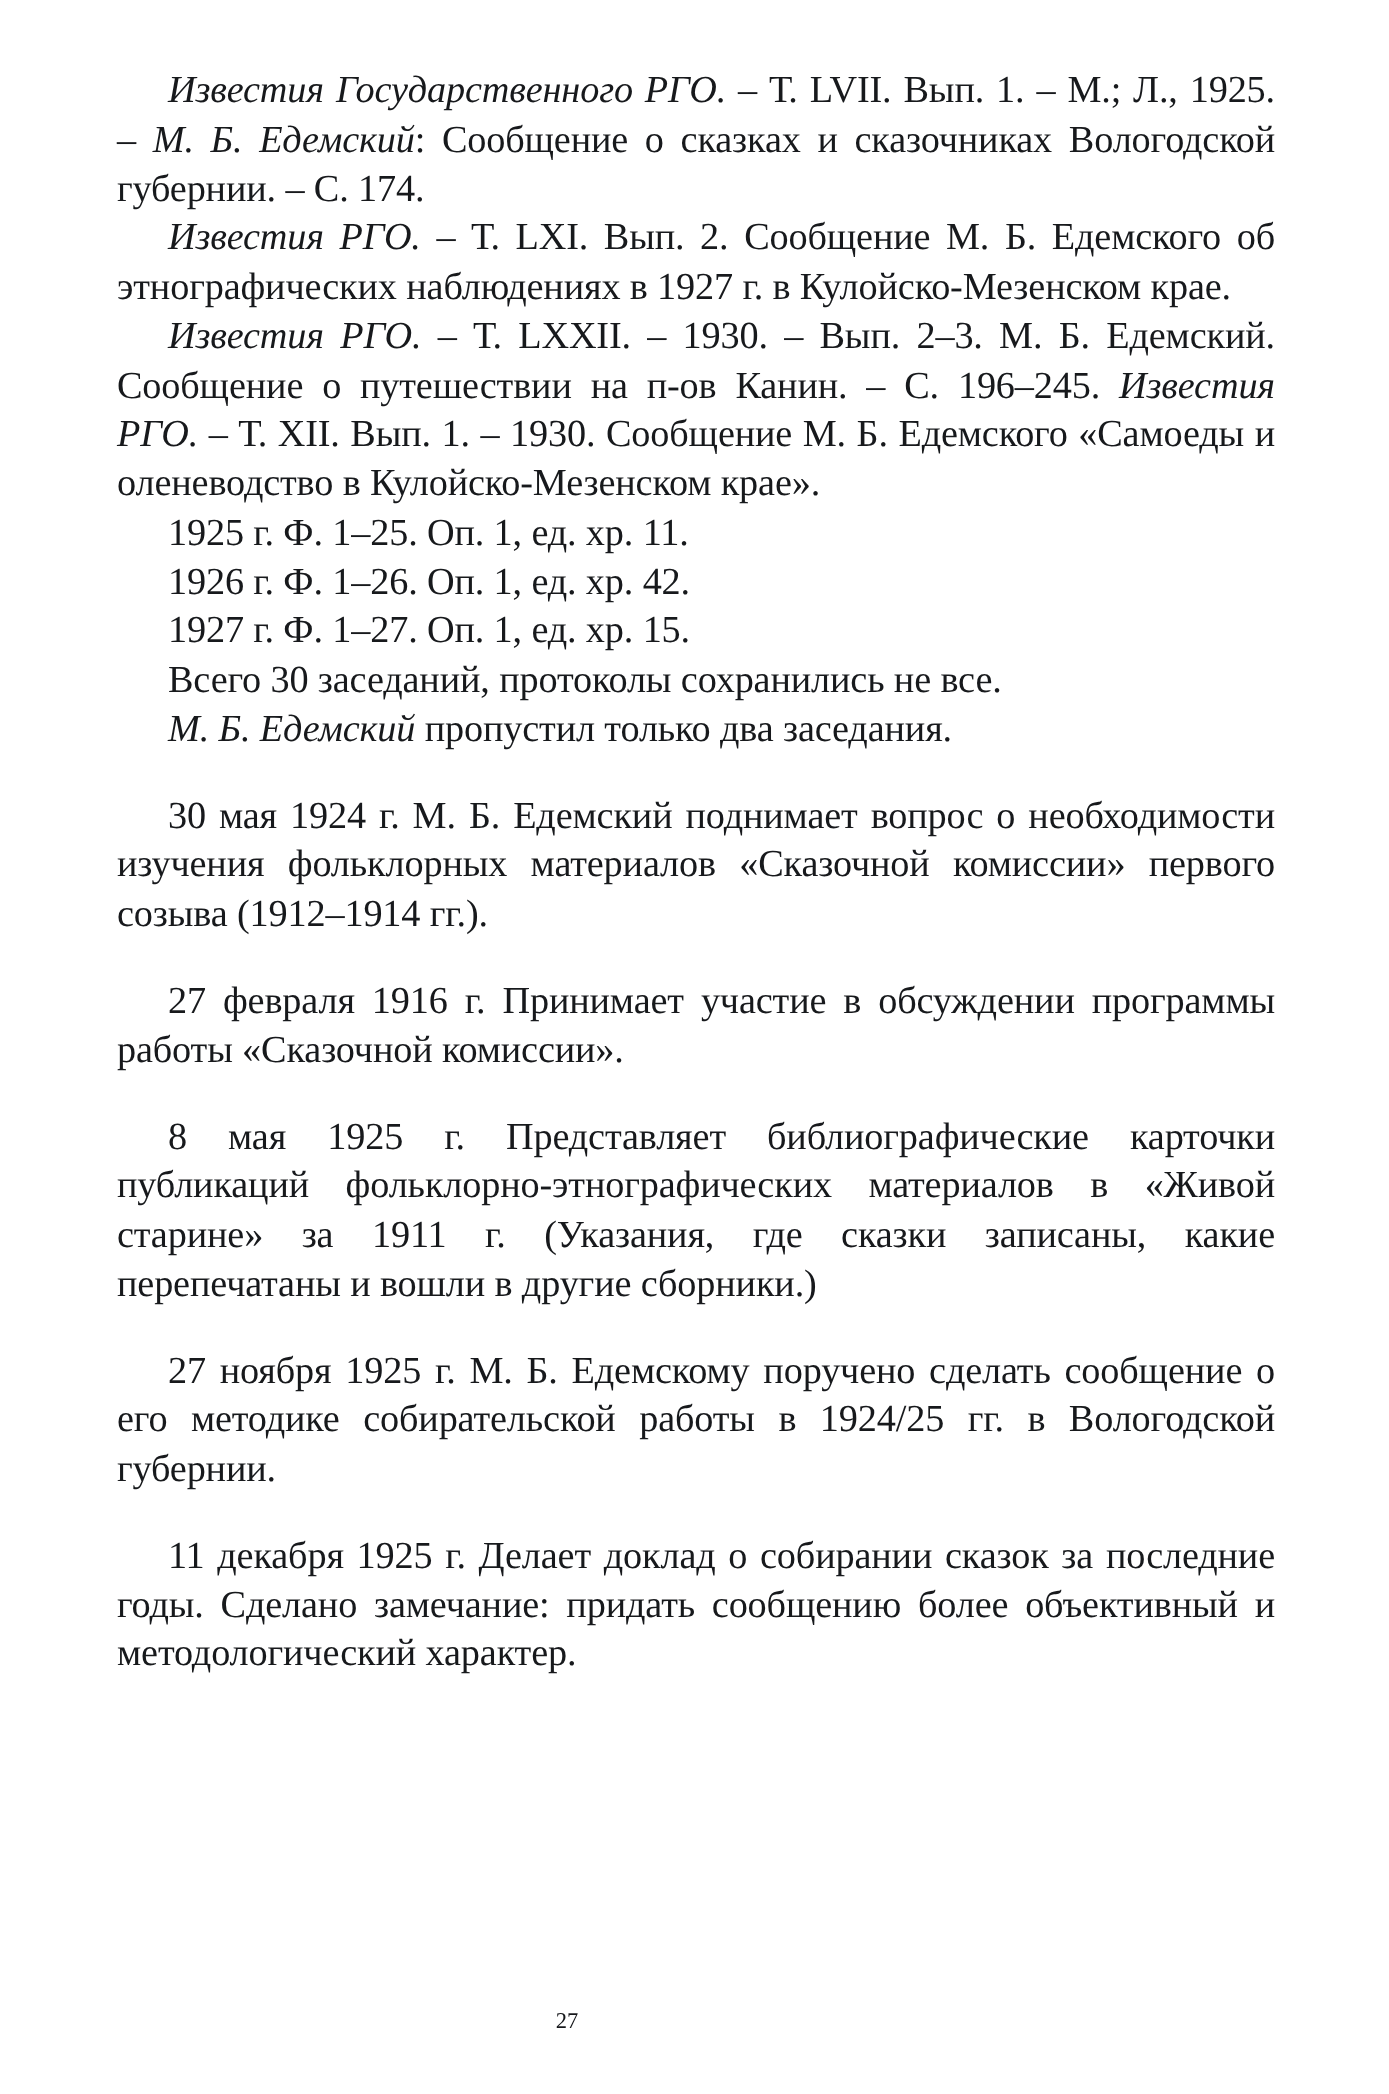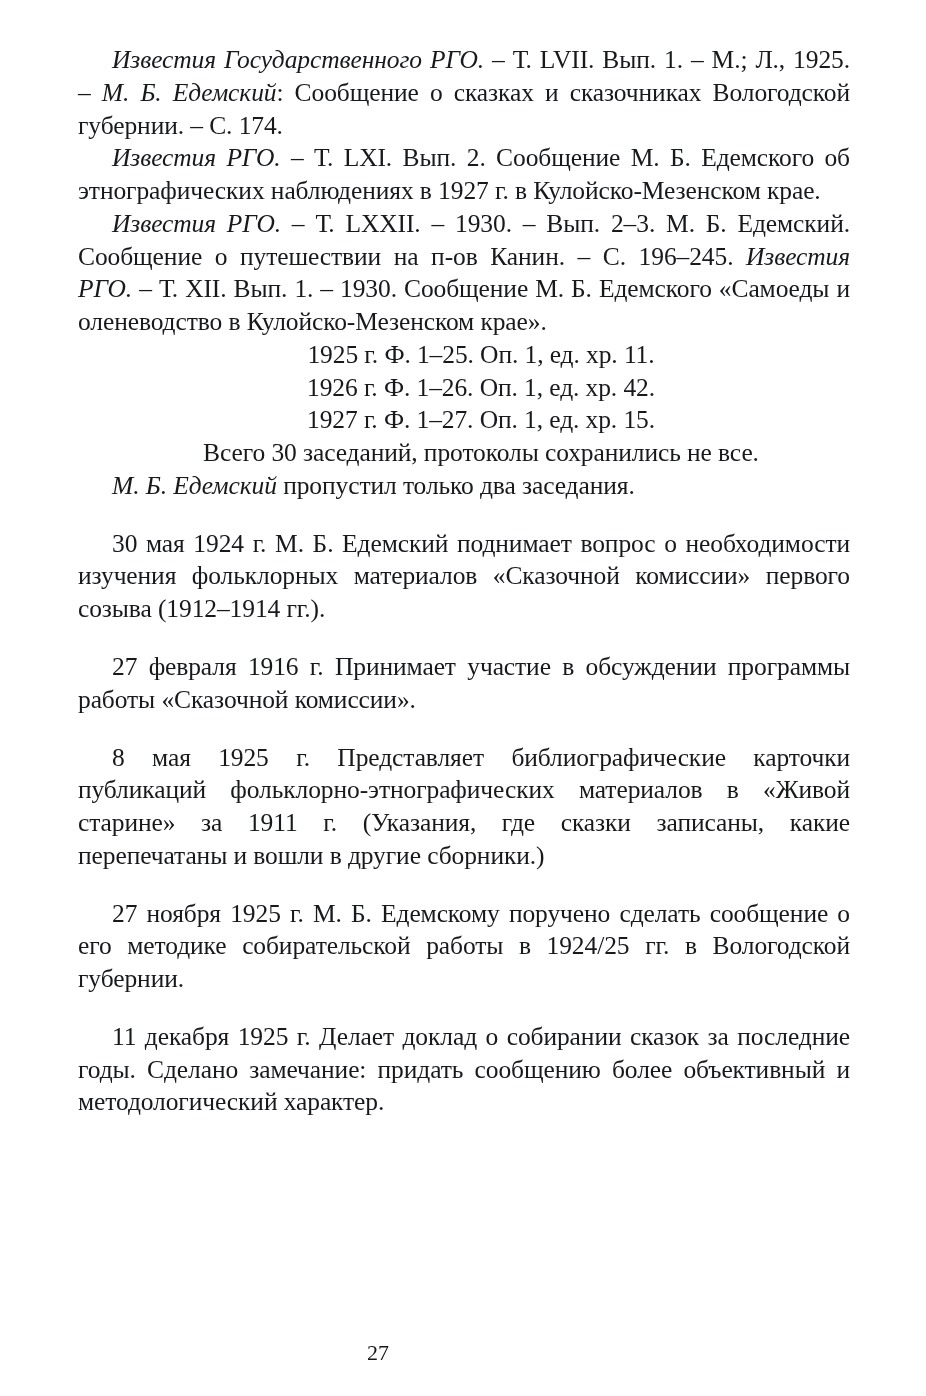--- a/index.html
+++ b/index.html
@@ -59,32 +59,32 @@
     text-indent: 0;
   }
   .heading .line2 {
     display: block;
   }
   .section-intro {
     margin-top: 48px;
   }
   .list-line {
     text-indent: 34px;
-    text-align: center;
+    text-align: left;
   }
   .para {
     margin-top: 25px;
   }
   .page-number {
     position: absolute;
     left: 0;
     right: 0;
     top: 1340px;
     text-align: center;
-    font-size: 22px;
+    font-size: 15px;
   }
   
   .content p { color: #17191c; }
 </style>
 </head>
 <body>
 
 <div class="page">
   <div class="content">
 

